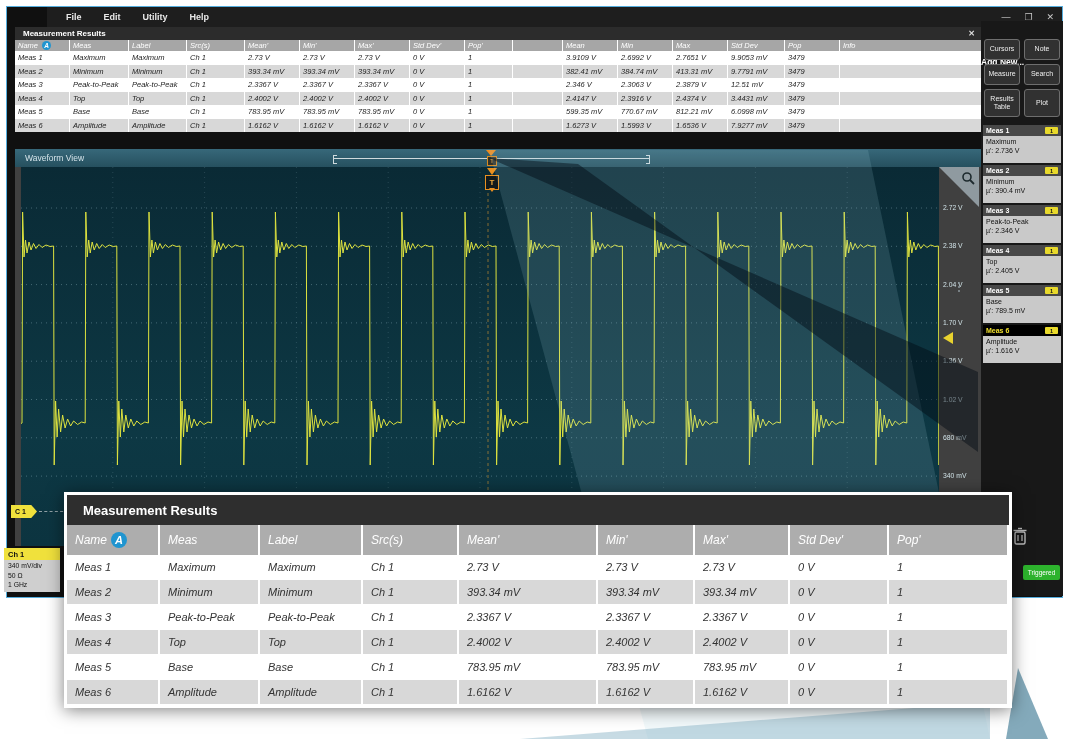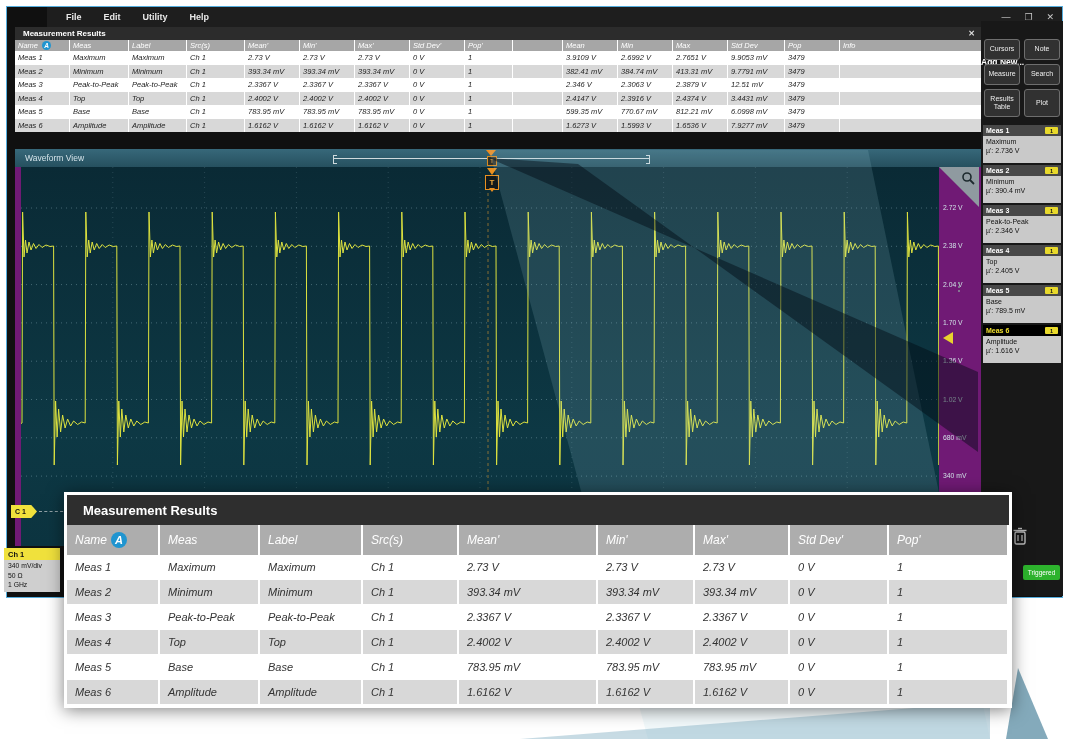--- a/index.html
+++ b/index.html
@@ -25,21 +25,21 @@
          white-space:nowrap;overflow:hidden;display:flex;align-items:center;}
   .thead .tcell{background:#a6a6a6;color:#fff;height:11px;}
   .trow.r{height:13.5px;}
   .trow.r.odd .tcell{background:#fff;}
   .trow.r.even .tcell{background:#d8d8d8;}
   .a-icon{display:inline-flex;align-items:center;justify-content:center;background:#2095d0;color:#fff;
           border-radius:50%;font-weight:bold;margin-left:4px;}
   .a-sm{width:9px;height:9px;font-size:6.5px;}
   .a-lg{width:16px;height:16px;font-size:11px;}
   
-  .waveform-widget{position:absolute;left:8px;top:142px;width:968px;height:397px;background:#701a75;}
+  .waveform-widget{position:absolute;left:8px;top:142px;width:968px;height:397px;background:#404040;}
   .wf-titlebar{position:absolute;left:0;top:0;right:0;height:18px;background:linear-gradient(#37687a,#26505f);
                color:#d5e4ea;font-size:8.5px;display:flex;align-items:center;padding-left:10px;box-sizing:border-box;}
   .plot{position:absolute;left:6px;top:18px;width:918px;height:379px;
         background:linear-gradient(180deg,#0a2a35 0%,#0d3844 70%,#0c3440 100%);}
   .ruler-line{position:absolute;left:318px;top:9px;width:316px;border-top:1px solid #cfdadd;}
   .bracket{position:absolute;top:6px;width:3px;height:7px;border-top:1px solid #cfdadd;border-bottom:1px solid #cfdadd;}
   .bracket.l{left:318px;border-left:1px solid #cfdadd;}
   .bracket.r{left:631px;border-right:1px solid #cfdadd;}
   .trig-top-arrow{position:absolute;left:471px;top:1px;width:0;height:0;
                   border-left:5px solid transparent;border-right:5px solid transparent;border-top:6px solid #f08c1e;}

